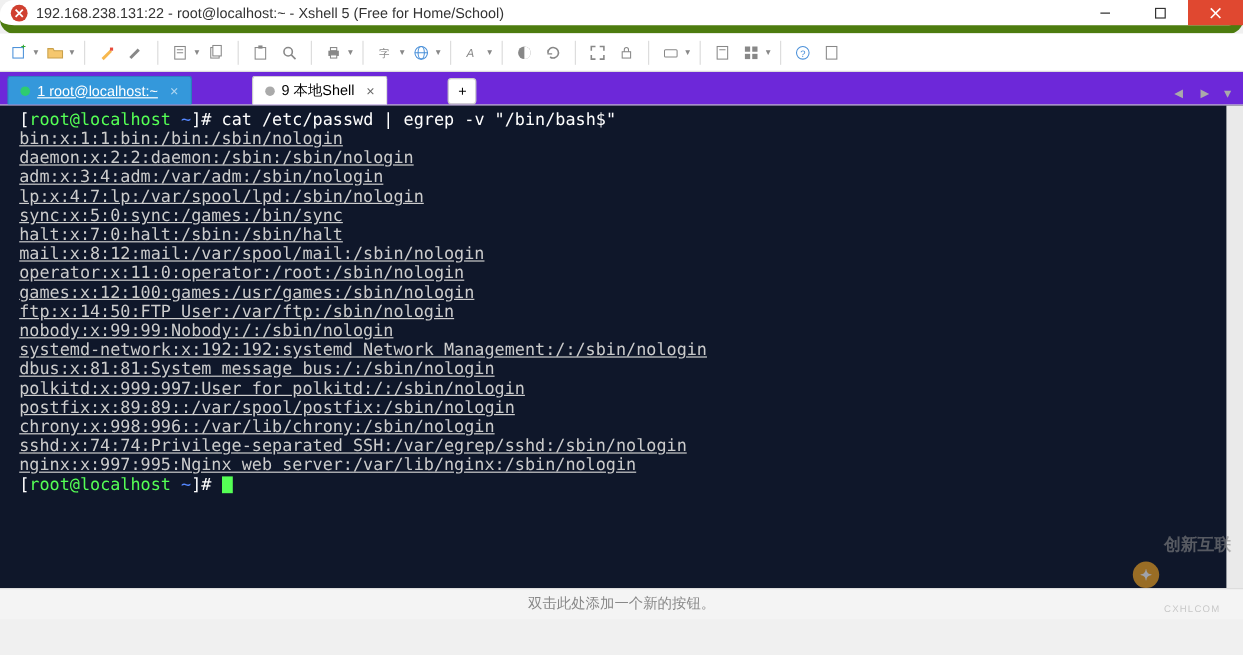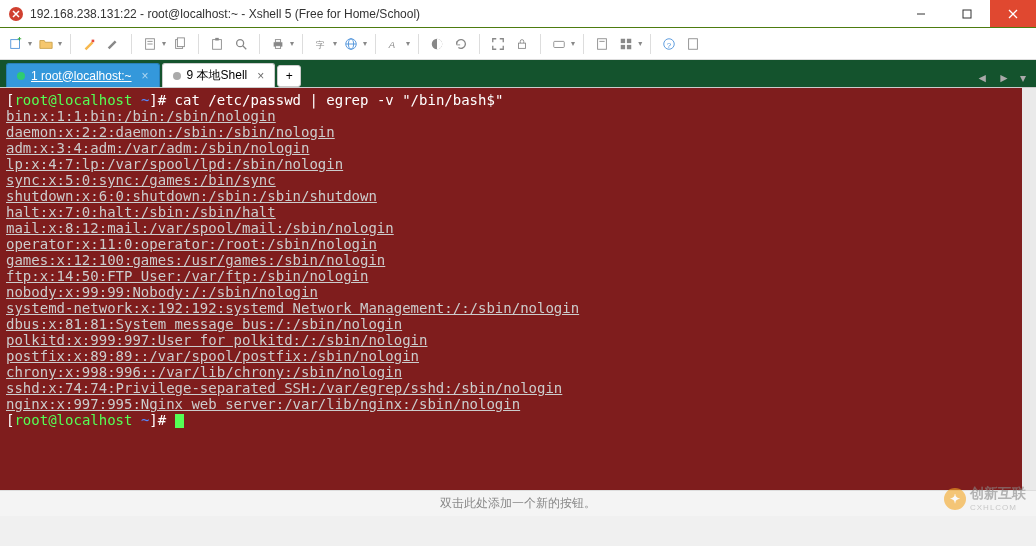--- a/index.html
+++ b/index.html
@@ -1,52 +1,52 @@
 <!DOCTYPE html>
 <html><head>
 <meta charset="utf-8">
 <style>
 * { margin:0; padding:0; box-sizing:border-box; }
 body { width:1036px; height:546px; font-family:Tahoma,Arial,sans-serif; font-size:12px; background:#f0f0f0; overflow:hidden; position:relative; }
-.titlebar { height:28px; background:#fff; display:flex; align-items:center; padding:0 0 0 8px; border-bottom:1px solid #4d7c0f; }
+.titlebar { height:28px; background:#fff; display:flex; align-items:center; padding:0 0 0 8px; border-bottom:7px solid #4d7c0f;border-radius:12px; }
 .titlebar .icon { width:16px; height:16px; margin-right:6px; }
 .titlebar .title { flex:1; color:#333; }
 .winbtns { display:flex; height:100%; }
 .winbtn { width:46px; display:flex; align-items:center; justify-content:center; color:#333; }
 .winbtn.close { background:#e04830; color:#fff; }
 .toolbar { height:32px; background:#fff; display:flex; align-items:center; padding:0 6px; gap:4px; border-bottom:1px solid #ddd; }
 .tbtn { width:20px; height:20px; display:flex; align-items:center; justify-content:center; color:#555; cursor:pointer; }
 .tbtn svg { width:14px; height:14px; }
 .sep { width:1px; height:20px; background:#ddd; margin:0 4px; }
 .dd { font-size:8px; color:#888; margin-left:-2px; }
-.tabbar { height:28px; background:#14532d; display:flex; align-items:flex-end; padding:0 6px; border-bottom:1px solid #ccc; position:relative; }
+.tabbar { height:28px; background:#6d28d9; display:flex; align-items:flex-end; padding:0 6px; border-bottom:1px solid #ccc; position:relative;gap:48px; }
 .tab { height:24px; display:flex; align-items:center; padding:0 10px; gap:6px; border:1px solid #ccc; border-bottom:none; border-radius:3px 3px 0 0; margin-right:2px; background:#fff; cursor:pointer; }
 .tab.active { background:#3498db; color:#fff; border-color:#2980b9; }
 .tab .dot { width:8px; height:8px; border-radius:50%; }
 .tab.active .dot { background:#2ecc71; }
 .tab .dot.gray { background:#aaa; }
 .tab .x { color:inherit; opacity:0.6; margin-left:4px; }
 .addtab { width:24px; height:22px; display:flex; align-items:center; justify-content:center; border:1px solid #ccc; border-radius:3px; background:#fff; cursor:pointer; }
 .tabnav { position:absolute; right:6px; display:flex; gap:2px; color:#aaa; }
 .tabnav span { cursor:pointer; padding:2px 4px; }
-.terminal { background:#7f1d1d; color:#ccc; font-family:Consolas,monospace; font-size:14px; line-height:16px; padding:4px 6px; height:402px; overflow:hidden; position:relative; border-right:14px solid #eaeaea; }
+.terminal { background:#0f172a; color:#ccc; font-family:Consolas,monospace; font-size:14px; line-height:16px; padding:4px 16px; height:402px; overflow:hidden; position:relative; border-right:14px solid #eaeaea; }
 .terminal .scrollthumb { position:absolute; right:-14px; top:0; width:14px; height:40px; background:#c0c0c0; }
 .prompt-open { color:#fff; }
 .user { color:#55ff55; }
 .at { color:#55ff55; }
 .host { color:#55ff55; }
 .tilde { color:#5588ff; }
 .cmd { color:#fff; }
 .out { color:#ccc;text-decoration:underline; }
 .cursor { display:inline-block; width:9px; height:14px; background:#55ff55; vertical-align:middle; }
 .statusbar { height:26px; background:#f4f4f4; display:flex; align-items:center; padding:0 10px; color:#888; border-top:1px solid #ddd; position:relative;justify-content:center; }
 .watermark { position:absolute; right:10px; bottom:4px; display:flex; align-items:center; gap:4px; opacity:0.6; }
 .watermark .logo { width:22px; height:22px; background:#f5a623; border-radius:50%; display:flex; align-items:center; justify-content:center; color:#fff; font-weight:bold; }
 .watermark .txt { font-size:14px; color:#888; font-weight:bold; }
-.watermark .sub { font-size:8px; color:#aaa; letter-spacing:1px; }
+.watermark .sub { font-size:8px; color:#aaa; letter-spacing:1px;margin-top:40px; }
 </style>
 </head>
 <body>
 
 <div class="titlebar">
   <span class="icon">
     <svg viewBox="0 0 16 16">
         <circle cx="8" cy="8" r="7" fill="#d04030"></circle>
         <path d="M5 5 L11 11 M11 5 L5 11" stroke="#fff" stroke-width="1.5"></path>
       </svg>
@@ -245,21 +245,20 @@
 </div>
 
 <div class="terminal">
   <div class="scrollthumb"></div>
   <div><span class="prompt-open">[</span><span class="user">root</span><span class="at">@</span><span class="host">localhost</span><span class="tilde"> ~</span><span class="prompt-open">]# </span><span class="cmd">cat /etc/passwd | egrep -v "/bin/bash$"</span></div>
   <div class="out">bin:x:1:1:bin:/bin:/sbin/nologin</div>
   <div class="out">daemon:x:2:2:daemon:/sbin:/sbin/nologin</div>
   <div class="out">adm:x:3:4:adm:/var/adm:/sbin/nologin</div>
   <div class="out">lp:x:4:7:lp:/var/spool/lpd:/sbin/nologin</div>
   <div class="out">sync:x:5:0:sync:/games:/bin/sync</div>
-  <div class="out">shutdown:x:6:0:shutdown:/sbin:/sbin/shutdown</div>
   <div class="out">halt:x:7:0:halt:/sbin:/sbin/halt</div>
   <div class="out">mail:x:8:12:mail:/var/spool/mail:/sbin/nologin</div>
   <div class="out">operator:x:11:0:operator:/root:/sbin/nologin</div>
   <div class="out">games:x:12:100:games:/usr/games:/sbin/nologin</div>
   <div class="out">ftp:x:14:50:FTP User:/var/ftp:/sbin/nologin</div>
   <div class="out">nobody:x:99:99:Nobody:/:/sbin/nologin</div>
   <div class="out">systemd-network:x:192:192:systemd Network Management:/:/sbin/nologin</div>
   <div class="out">dbus:x:81:81:System message bus:/:/sbin/nologin</div>
   <div class="out">polkitd:x:999:997:User for polkitd:/:/sbin/nologin</div>
   <div class="out">postfix:x:89:89::/var/spool/postfix:/sbin/nologin</div>

